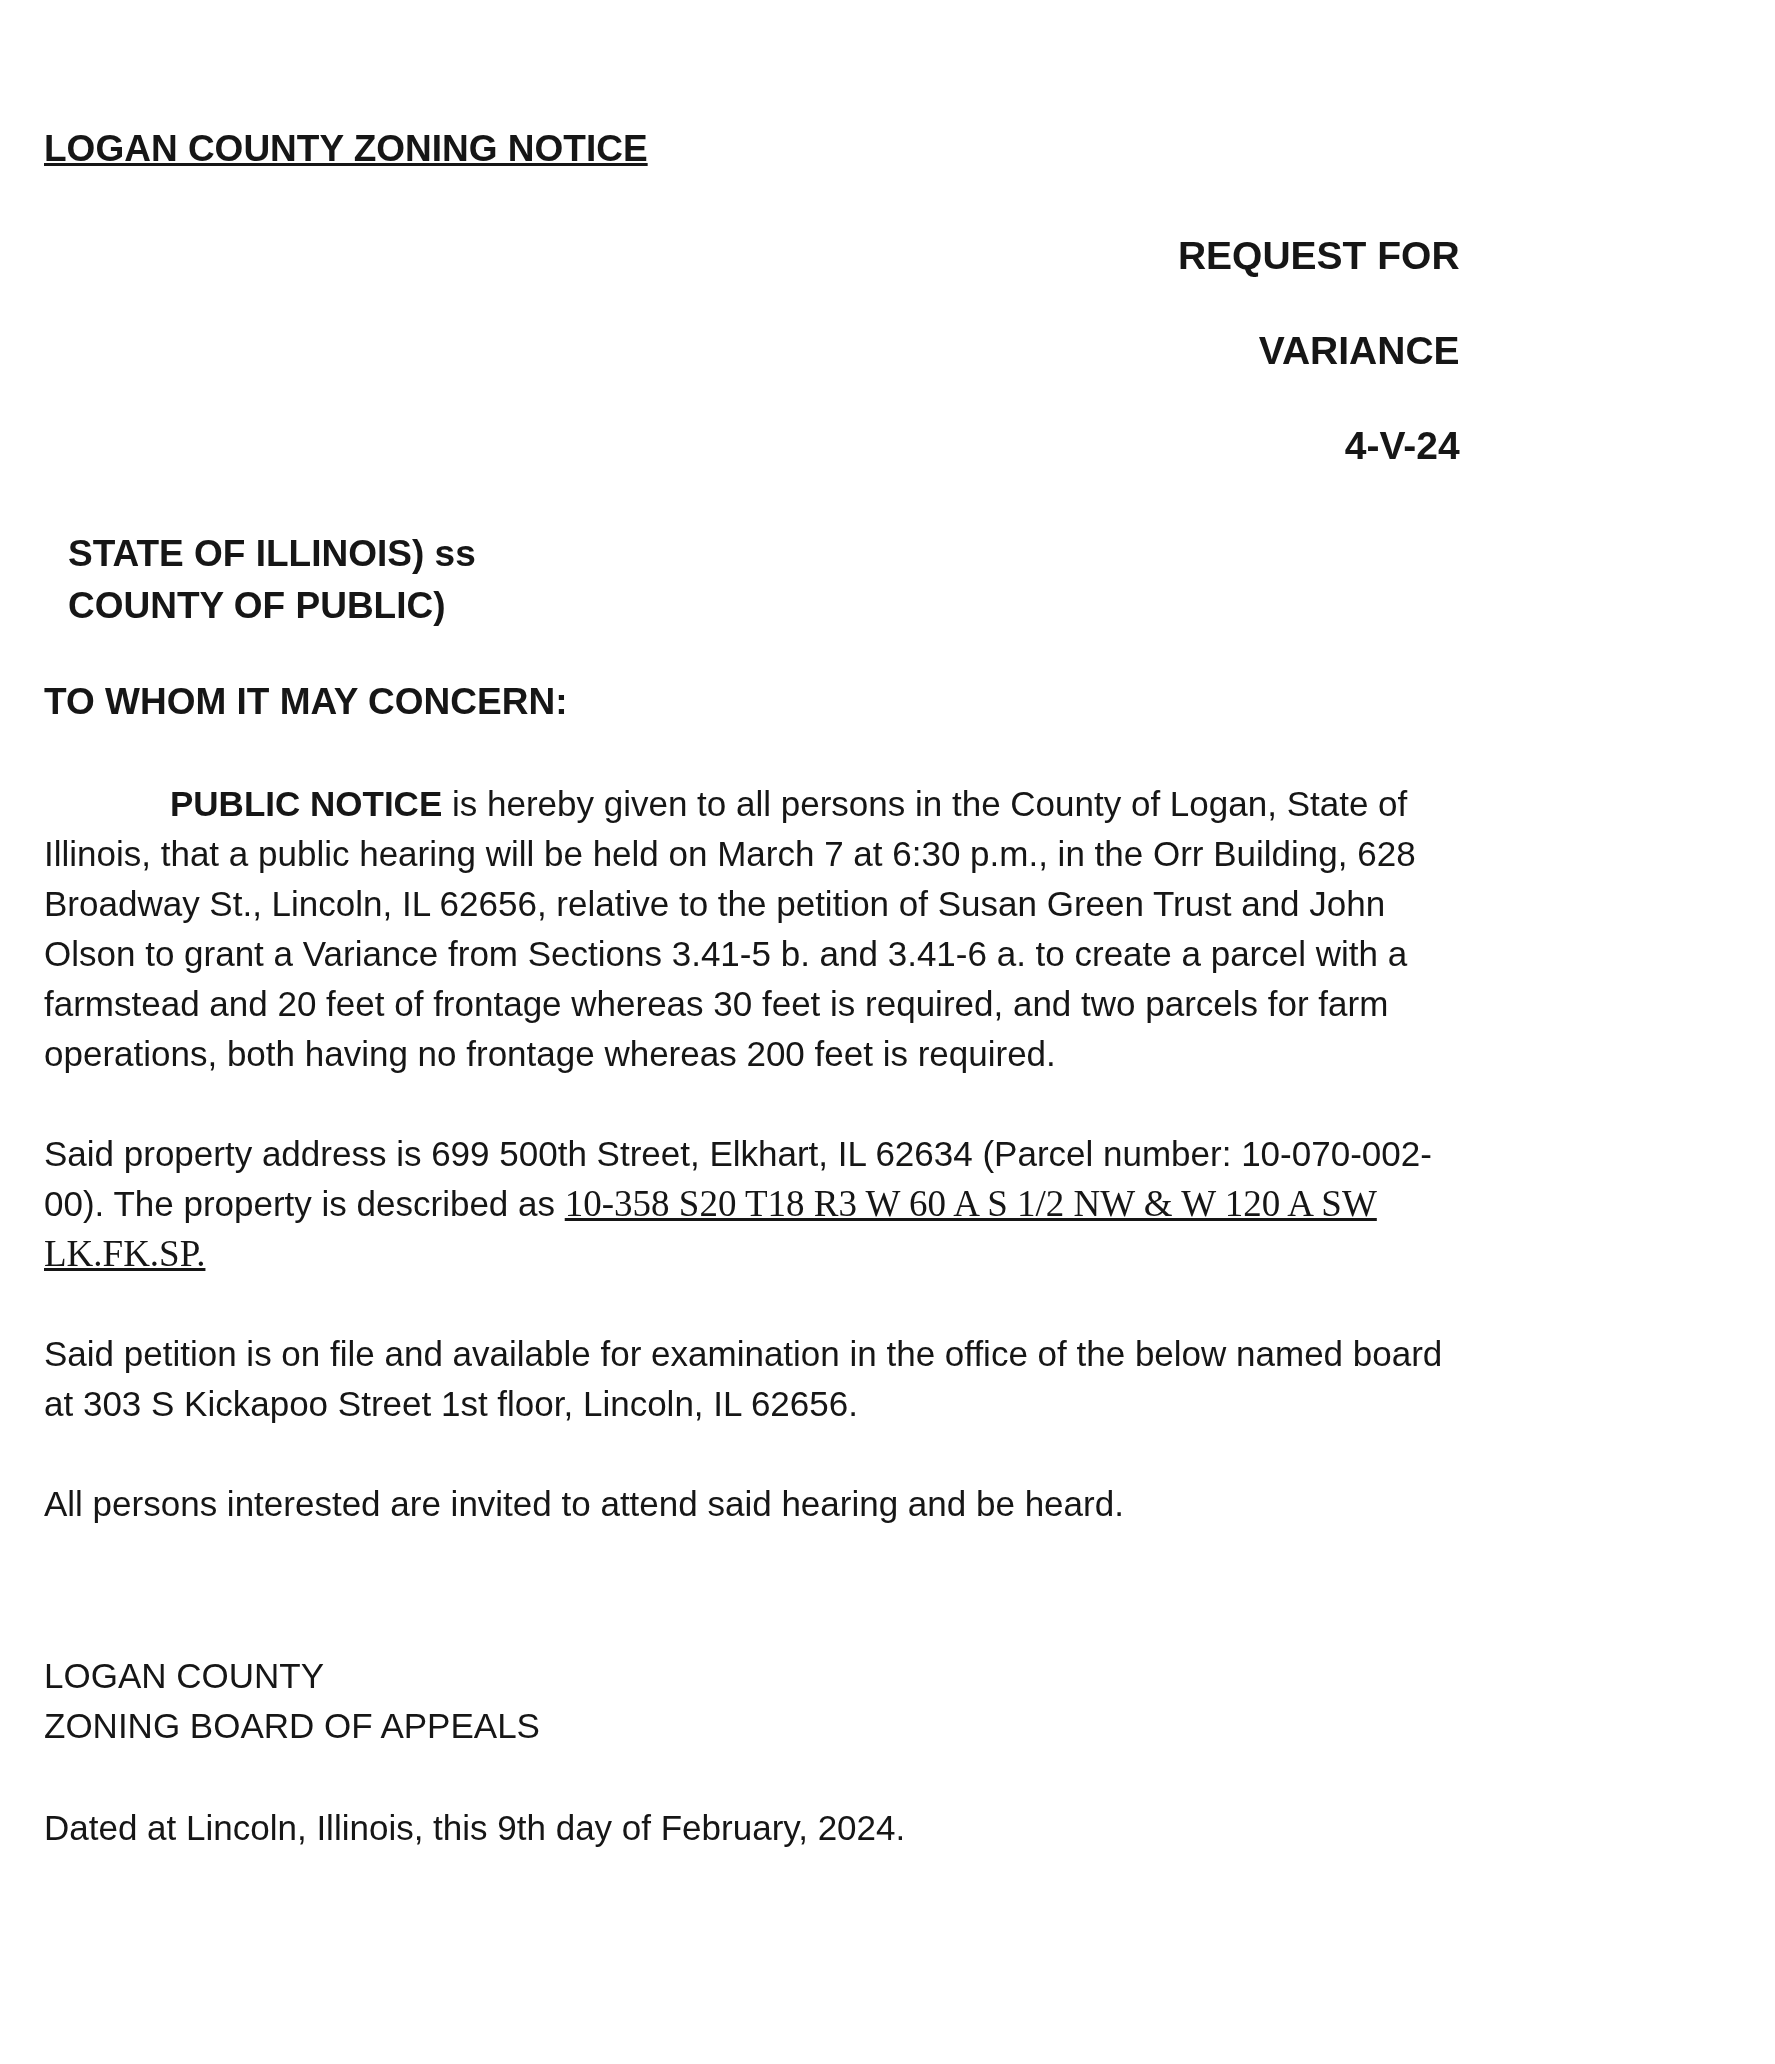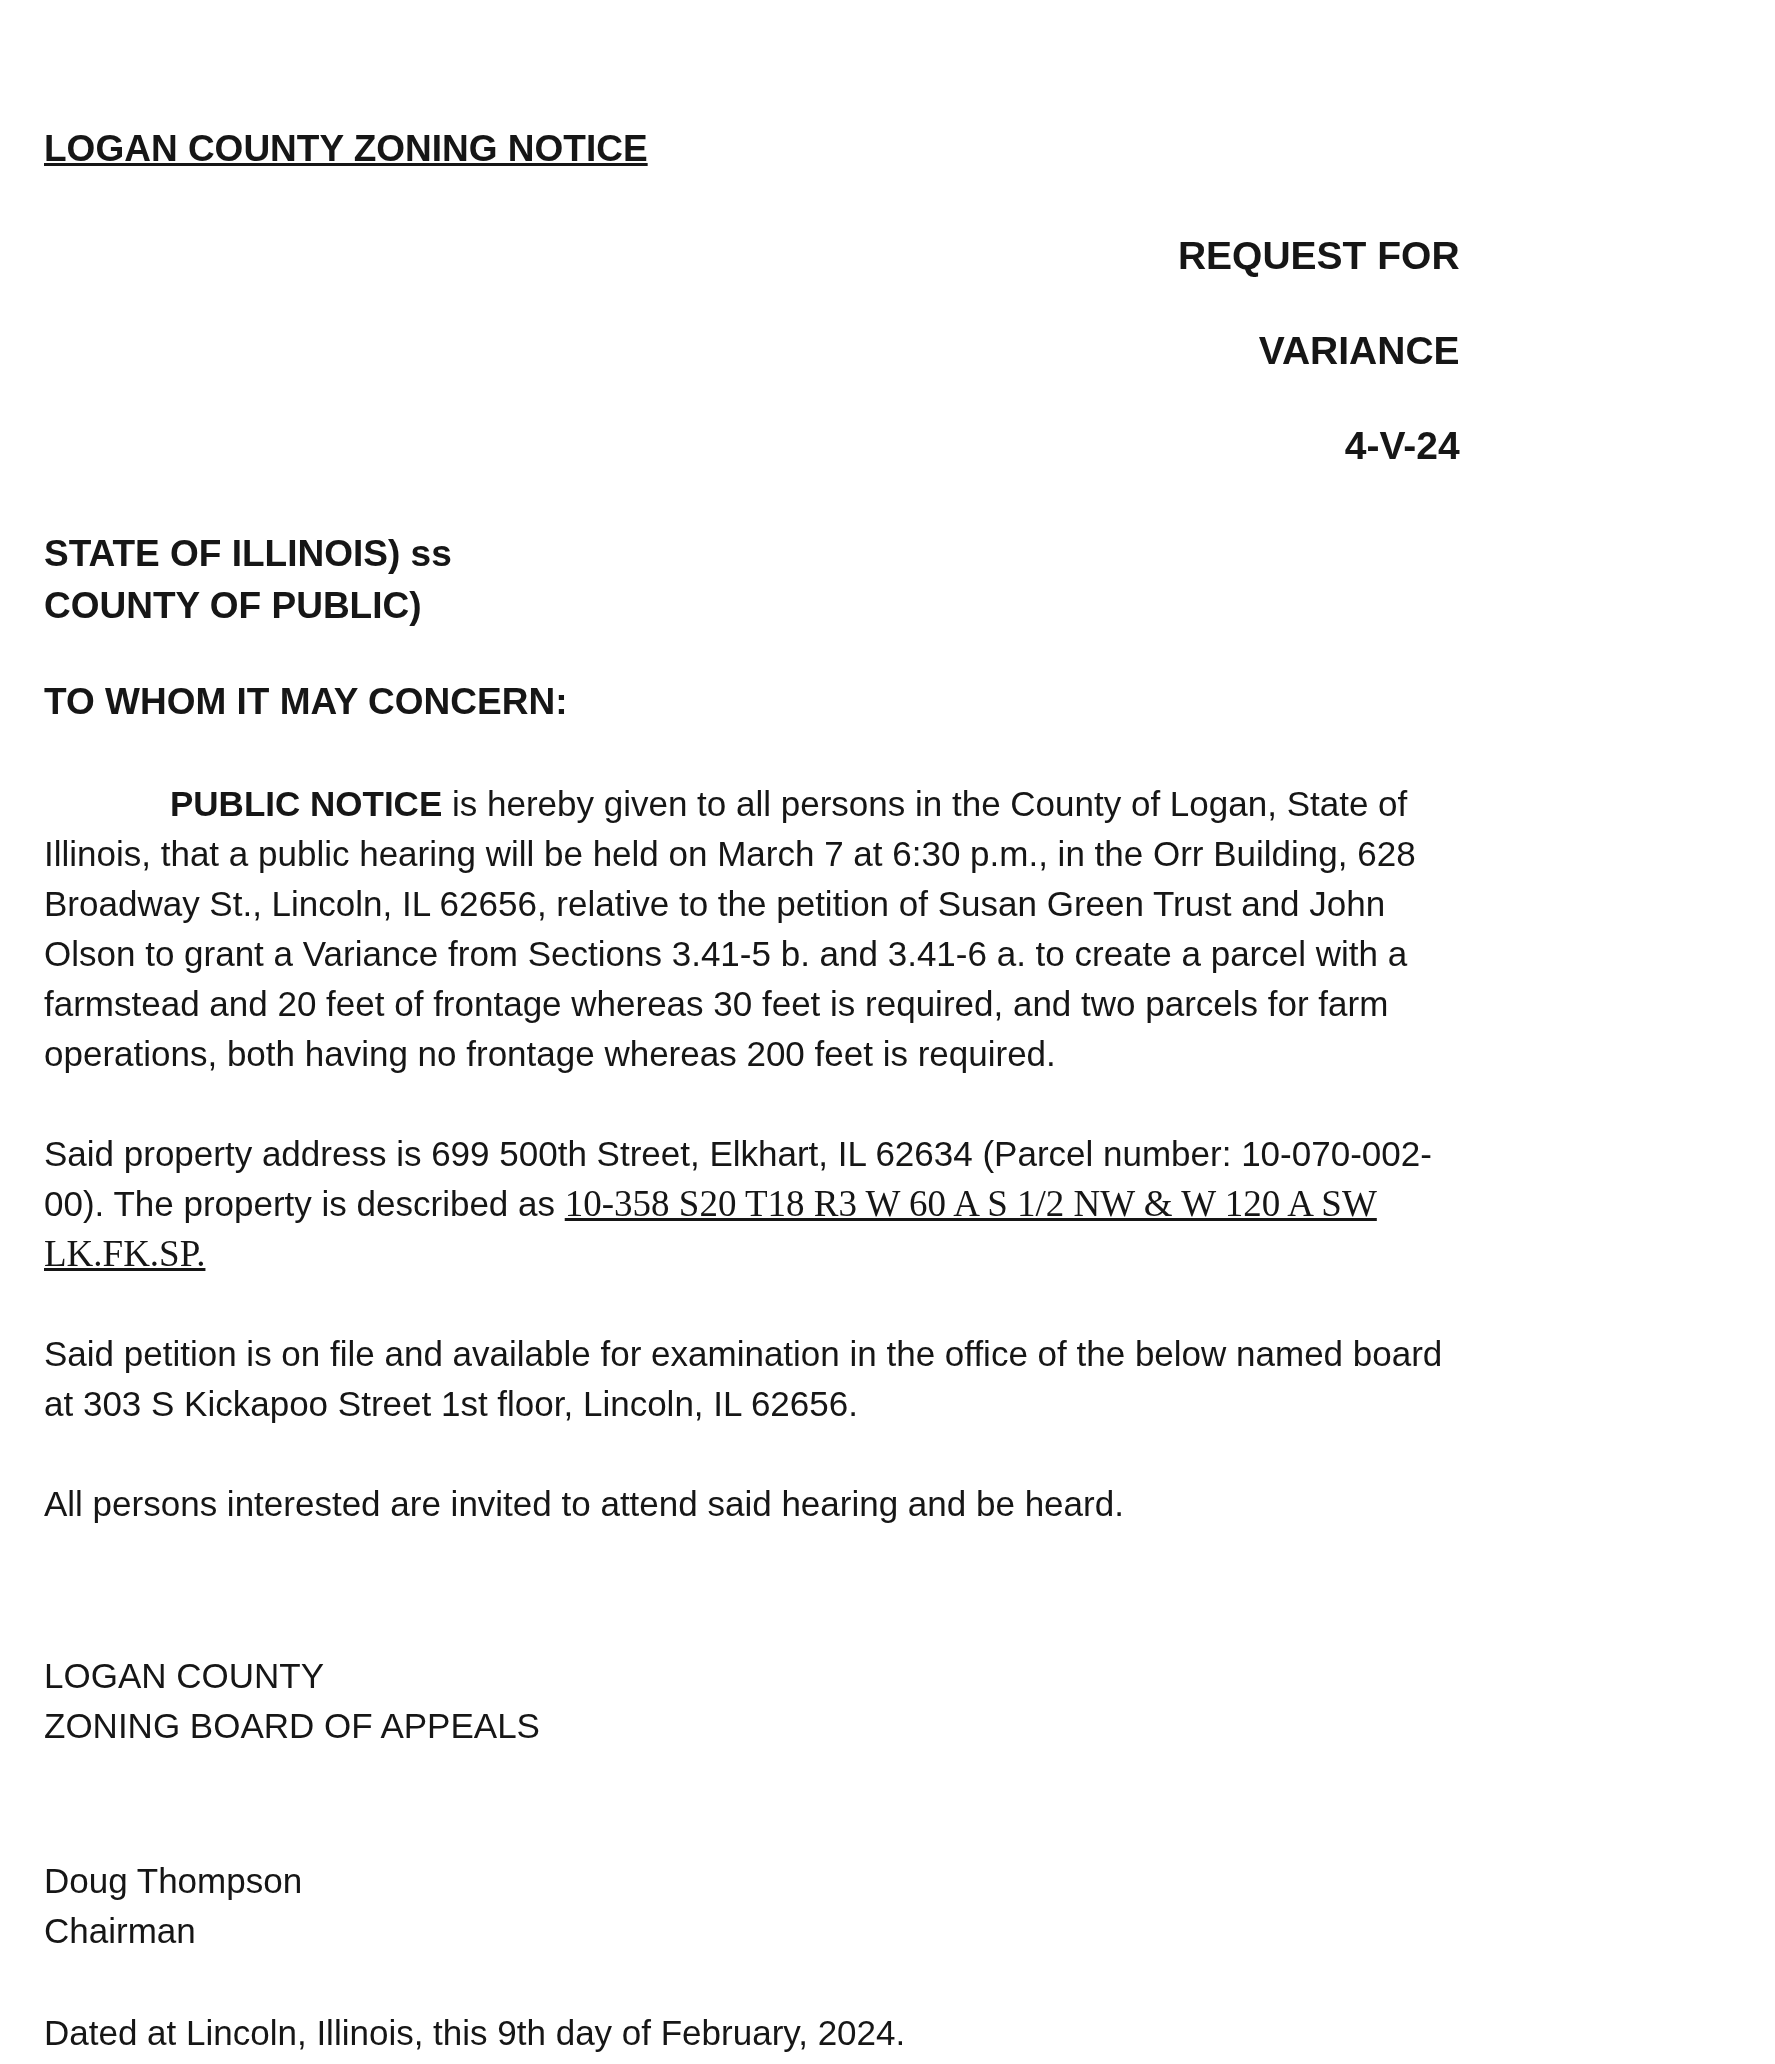--- a/index.html
+++ b/index.html
@@ -36,21 +36,21 @@
     padding-right: 8.4px;
     margin: 0 0 55px 0;
   }
   .request-block .line { display: block; margin-top: 40px; }
   .state-block {
     font-weight: 700;
     font-size: 37px;
     line-height: 52px;
     margin: 0 0 45px 0;
   }
-  .state-block .line { display: block; }
+  .state-block .line { display: block; margin-left: 24px; }
   .salutation {
     font-weight: 700;
     font-size: 37px;
     margin: 0 0 52px 0;
   }
   p.body-para {
     margin: 0 0 50px 0;
   }
   .notice-paragraph {
     text-indent: 126px;
@@ -106,21 +106,17 @@
 
   <p class="body-para">Said petition is on file and available for examination in the office of the below named board at 303 S Kickapoo Street 1st floor, Lincoln, IL 62656.</p>
 
   <p class="body-para">All persons interested are invited to attend said hearing and be heard.</p>
 
   <div class="board-block">
     <span class="line">LOGAN COUNTY</span>
     <span class="line">ZONING BOARD OF APPEALS</span>
   </div>
 
-  <div class="signature-block">
-    <span class="line">Doug Thompson</span>
-    <span class="line">Chairman</span>
-  </div>
 
   <div class="dated-line">Dated at Lincoln, Illinois, this 9th day of February, 2024.</div>
 
 </div>
 
 
 </body></html>

